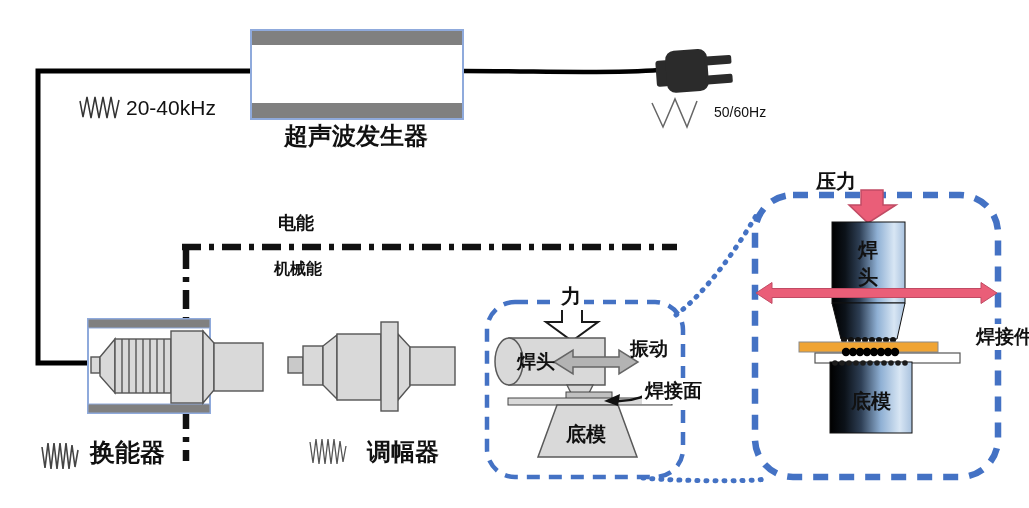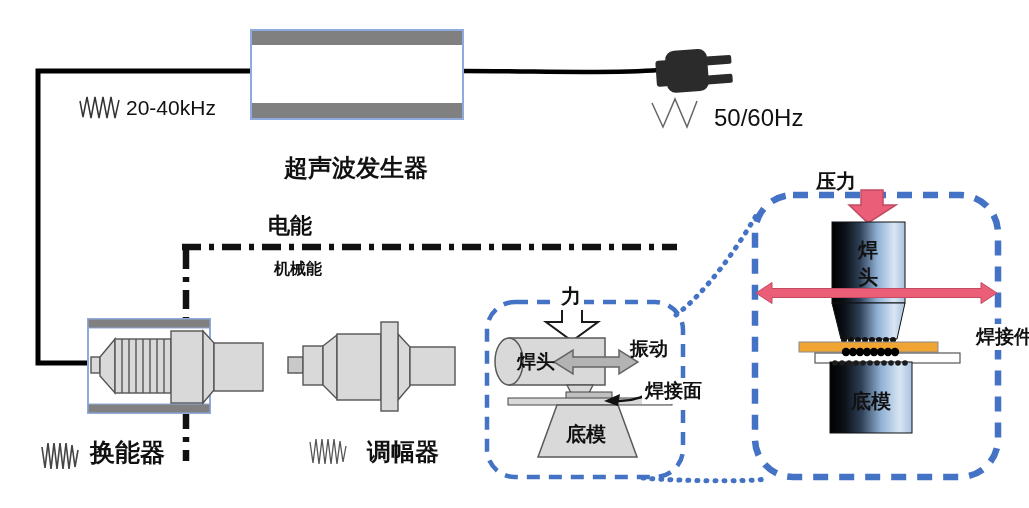--- a/index.html
+++ b/index.html
@@ -4,24 +4,24 @@
 <style>
   html,body{margin:0;padding:0;background:#fff;}
   #canvas{
     position:relative;width:1029px;height:508px;background:#fff;overflow:hidden;
     font-family:"Liberation Sans","DejaVu Sans",sans-serif;color:#111;
   }
   #diagram{position:absolute;left:0;top:0;}
   .lbl{position:absolute;white-space:nowrap;color:#111;}
   .b{font-weight:bold;}
   .wbg{background:#fff;padding:0 3px;}
-  .lbl-generator{left:284px;top:120px;font-size:24px;margin-top:32px;}
+  .lbl-generator{left:284px;top:120px;font-size:24px;}
   .lbl-hf{left:126px;top:96px;font-size:21px;}
-  .lbl-mains{left:714px;top:104px;font-size:24px;}
-  .lbl-electric{left:268px;top:211px;font-size:22px;}
+  .lbl-mains{left:714px;top:104px;font-size:14px;}
+  .lbl-electric{left:278px;top:211px;font-size:18px;}
   .lbl-mech{left:274px;top:259px;font-size:16px;}
   .lbl-transducer{left:90px;top:436px;font-size:25px;}
   .lbl-booster{left:367px;top:436px;font-size:24px;}
   .lbl-force{left:558px;top:283px;font-size:20px;}
   .lbl-shorn{left:517px;top:349px;font-size:19px;}
   .lbl-vib{left:630px;top:336px;font-size:19px;}
   .lbl-weldface{left:642px;top:370px;font-size:19px;margin-top:8px;}
   .lbl-sanvil{left:566px;top:421px;font-size:20px;}
   .lbl-pressure{left:816px;top:168px;font-size:20px;}
   .lbl-bhorn{left:856px;top:237px;font-size:20px;width:24px;white-space:normal;

